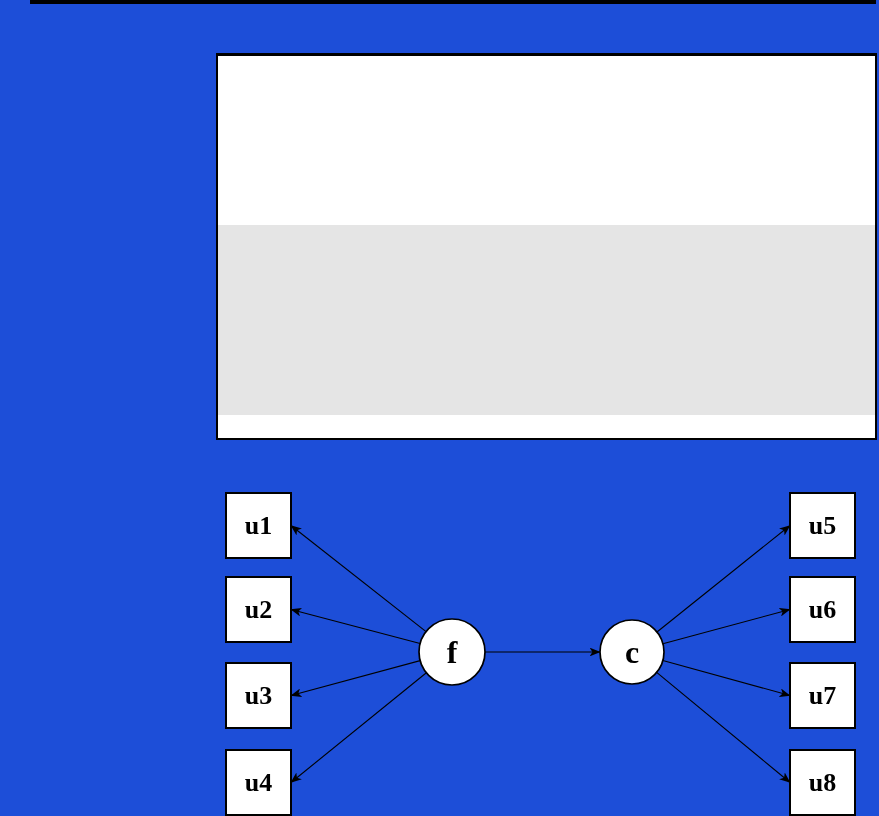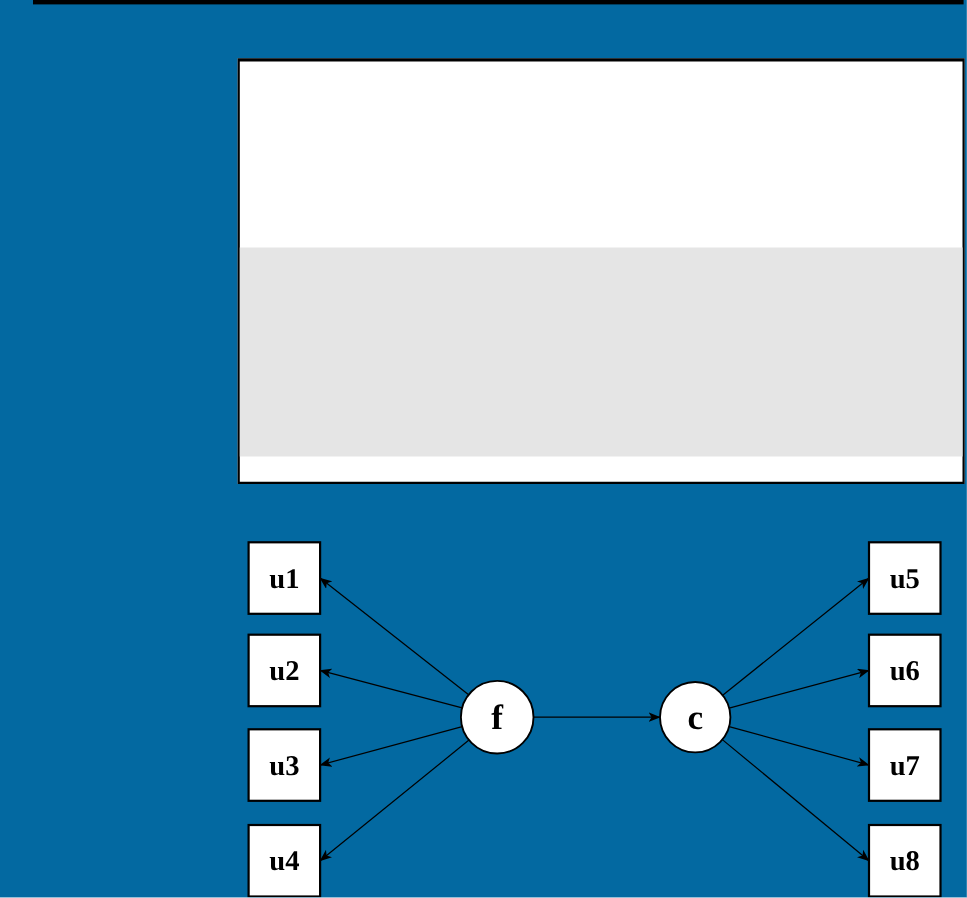--- a/index.html
+++ b/index.html
@@ -5,21 +5,21 @@
   html, body {
     margin: 0;
     padding: 0;
     background: #ffffff;
     font-family: "Liberation Serif", "DejaVu Serif", serif;
   }
   .page {
     position: relative;
     width: 879px;
     height: 816px;
-    background: #0369a1;
+    background: #1d4ed8;
     overflow: hidden;
   }
   .top-rule {
     position: absolute;
     left: 30px;
     top: 0;
     width: 846px;
     height: 4px;
   }
   .code-box {

